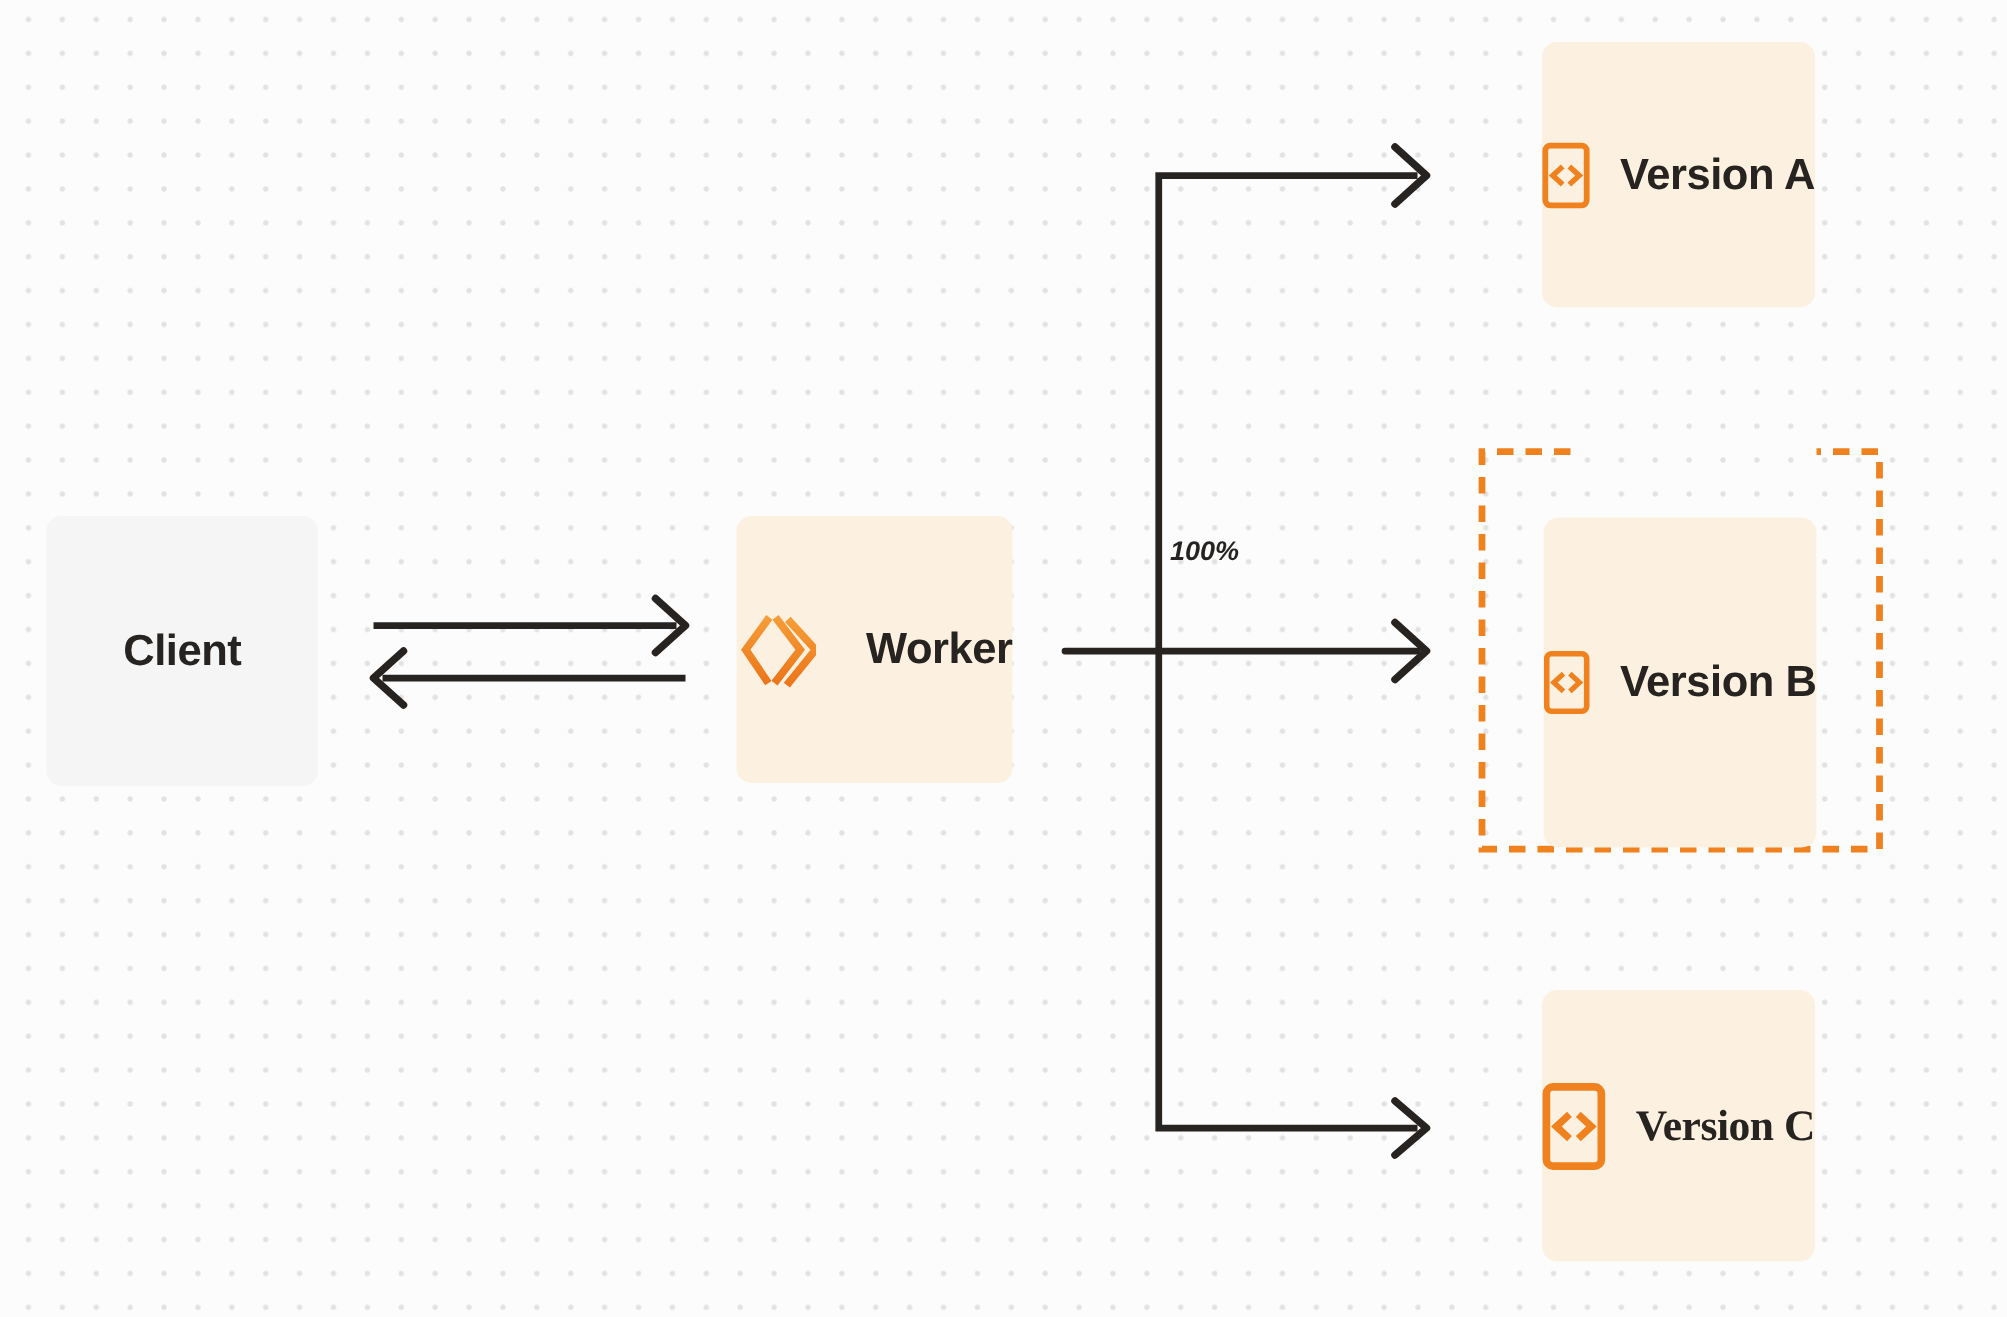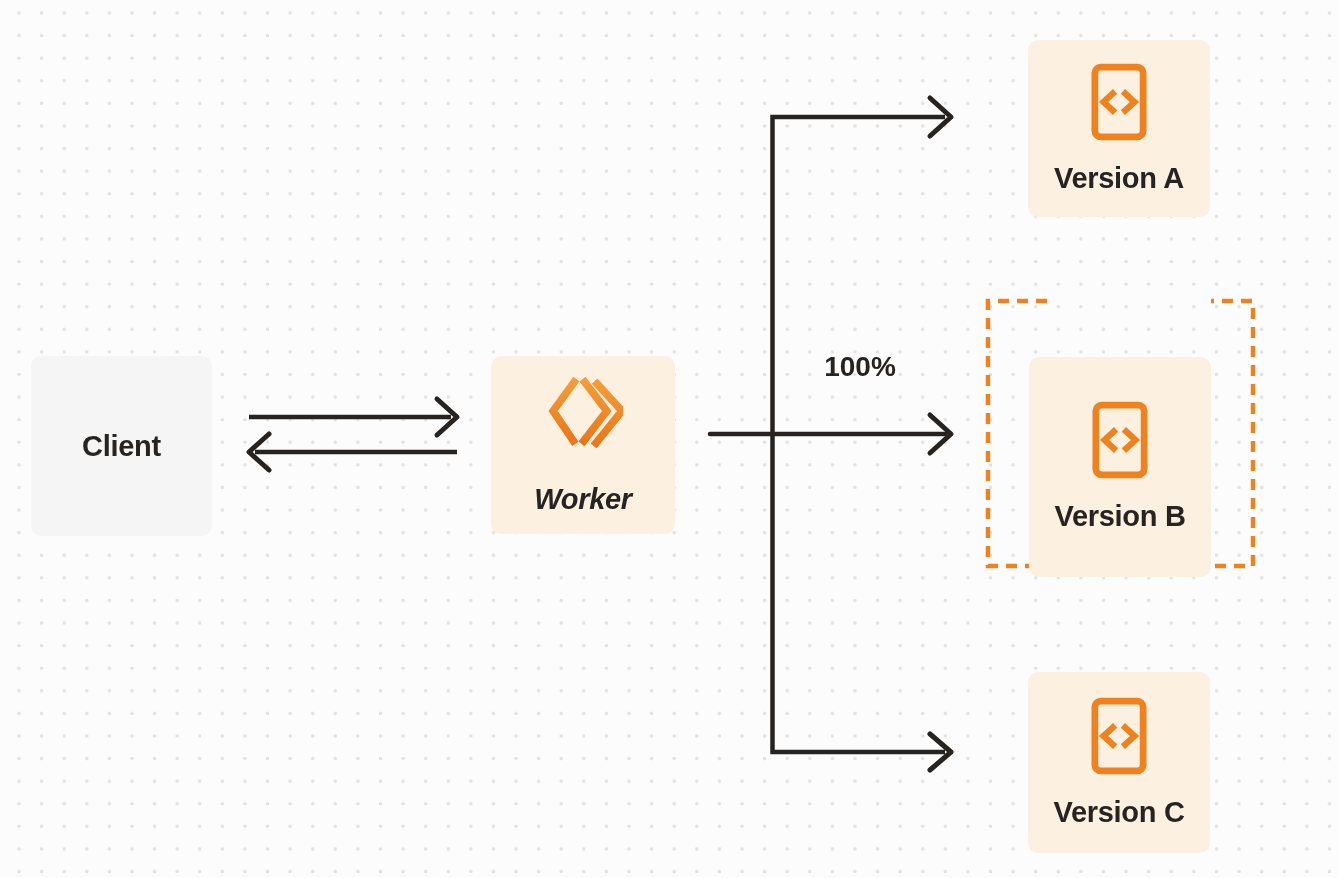--- a/index.html
+++ b/index.html
@@ -21,51 +21,51 @@
   .overlay {
     position: absolute;
     left: 0; top: 0;
     width: 1338px; height: 878px;
     pointer-events: none;
   }
   .node {
     position: absolute;
     border-radius: 10px;
     display: flex;
-    flex-direction: column;
+    flex-direction: row;
     align-items: center;
     justify-content: center;
-    margin-top: 12px;
   }
   .node .label {
     font-size: 29px;
     font-weight: 700;
     color: #262320;
     letter-spacing: -0.3px;
     line-height: 34px;
     white-space: nowrap;
   }
   .cream { background: #FCF1E1; }
   .gray  { background: #F5F5F6; }
 
   .client-node  { left: 31px;   top: 344px; width: 181px; height: 180px; align-items: center; }
-  .worker-node  { left: 491px;  top: 344px; width: 184px; height: 178px; gap: 33px; font-style: italic; }
+  .worker-node  { left: 491px;  top: 344px; width: 184px; height: 178px; gap: 33px; }
   .version-a    { left: 1028px; top: 28px;  width: 182px; height: 177px; gap: 20px; }
   .version-b    { left: 1029px; top: 345px; width: 182px; height: 220px; gap: 20px; }
-  .version-c    { left: 1028px; top: 660px; width: 182px; height: 181px; gap: 20px; }
+  .version-c    { left: 1028px; top: 660px; width: 182px; height: 181px; gap: 20px; font-family: Liberation Serif, serif; }
 
   .traffic-label {
     position: absolute;
     left: 780px; top: 351px;
     width: 160px;
-    text-align: center;
-    font-size: 28px;
+    text-align: left;
+    font-size: 18px;
     font-weight: 700;
     color: #262320;
     line-height: 32px;
+    font-style: italic;
   }
   .traffic-label .line2 { letter-spacing: 0.5px; }
 
   .deployed-label {
     position: absolute;
     left: 1040px; top: 286px;
     width: 173px; height: 30px;
     text-align: center;
     font-size: 28px;
     font-weight: 700;

